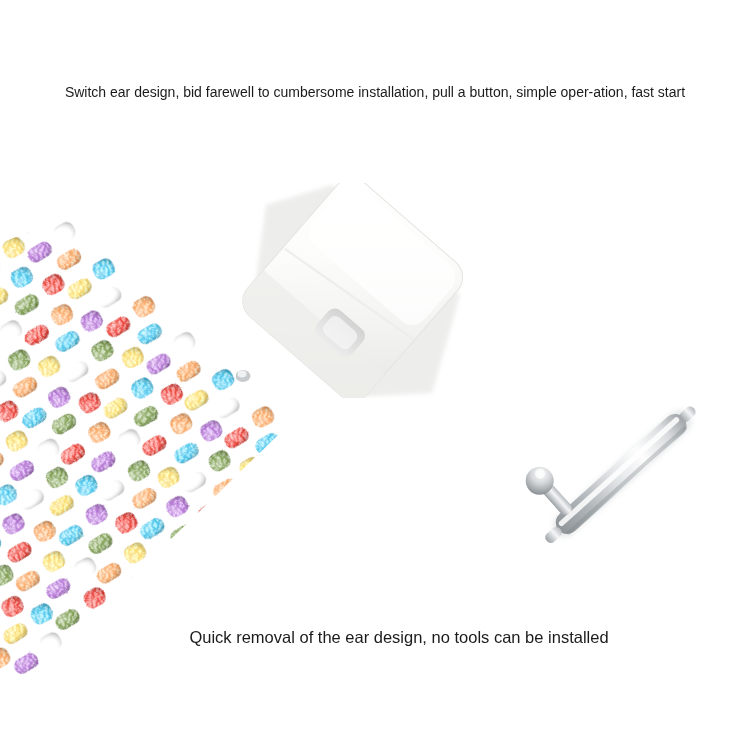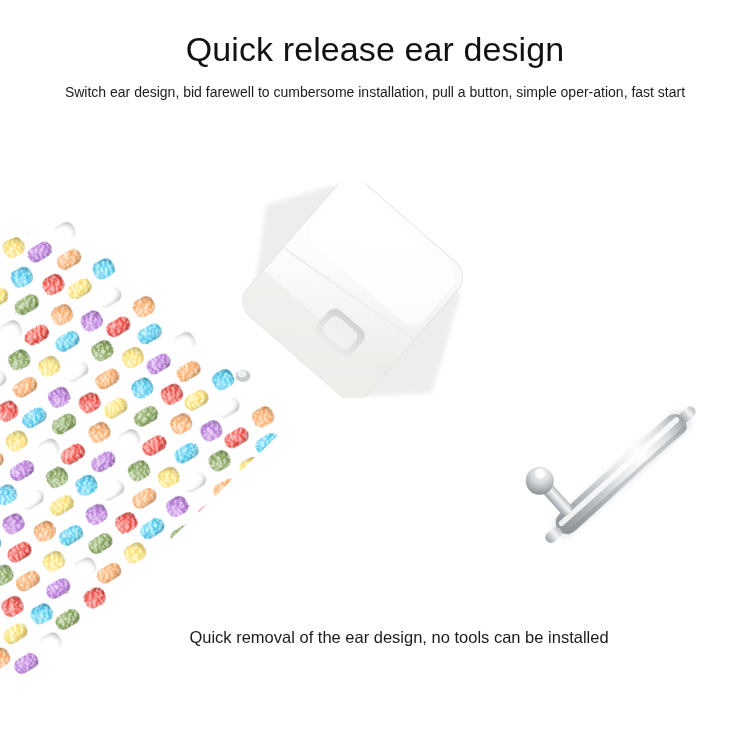--- a/index.html
+++ b/index.html
@@ -62,21 +62,20 @@
     width:215px;height:205px;
     pointer-events:none;
   }
   .pin svg{display:block;}
 </style>
 </head>
 <body>
 
 <div class="stage">
 
-  <div class="headline">Quick release ear design</div>
 
   <div class="subtitle">Switch ear design, bid farewell to cumbersome installation, pull a button, simple oper-ation, fast start</div>
 
   <div class="band-wrap">
     <svg class="band-svg" viewBox="0 0 560 500" xmlns="http://www.w3.org/2000/svg">
       <defs>
 
         <filter id="knot" x="-30%" y="-30%" width="160%" height="160%">
           <feTurbulence type="fractalNoise" baseFrequency="0.34 0.30" numOctaves="3" seed="7" result="n"></feTurbulence>
           <feDisplacementMap in="SourceGraphic" in2="n" scale="2.1" xChannelSelector="R" yChannelSelector="G" result="d"></feDisplacementMap>

